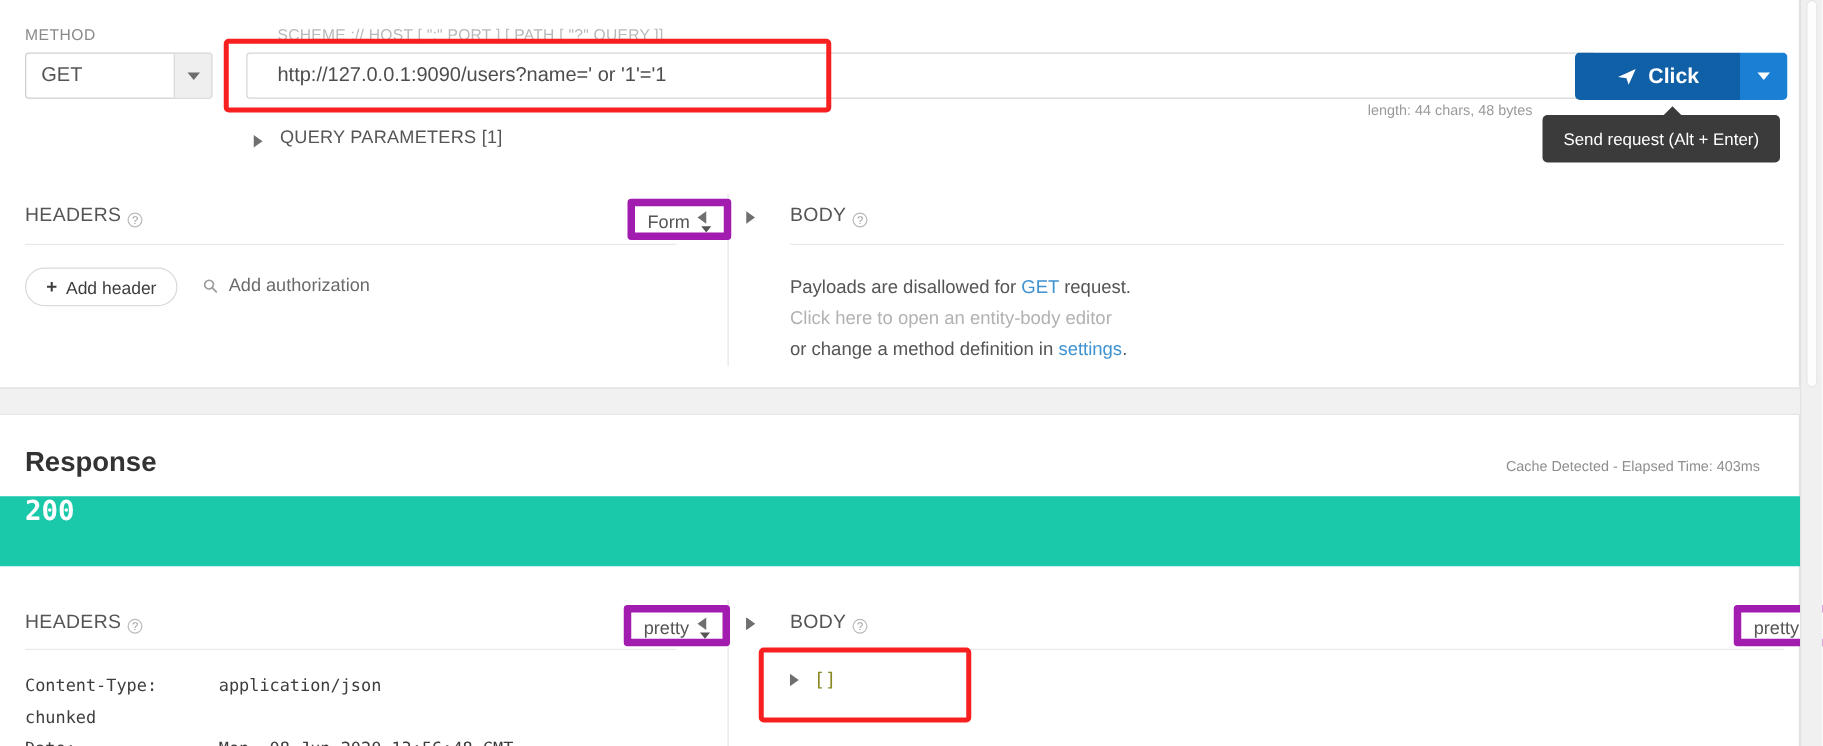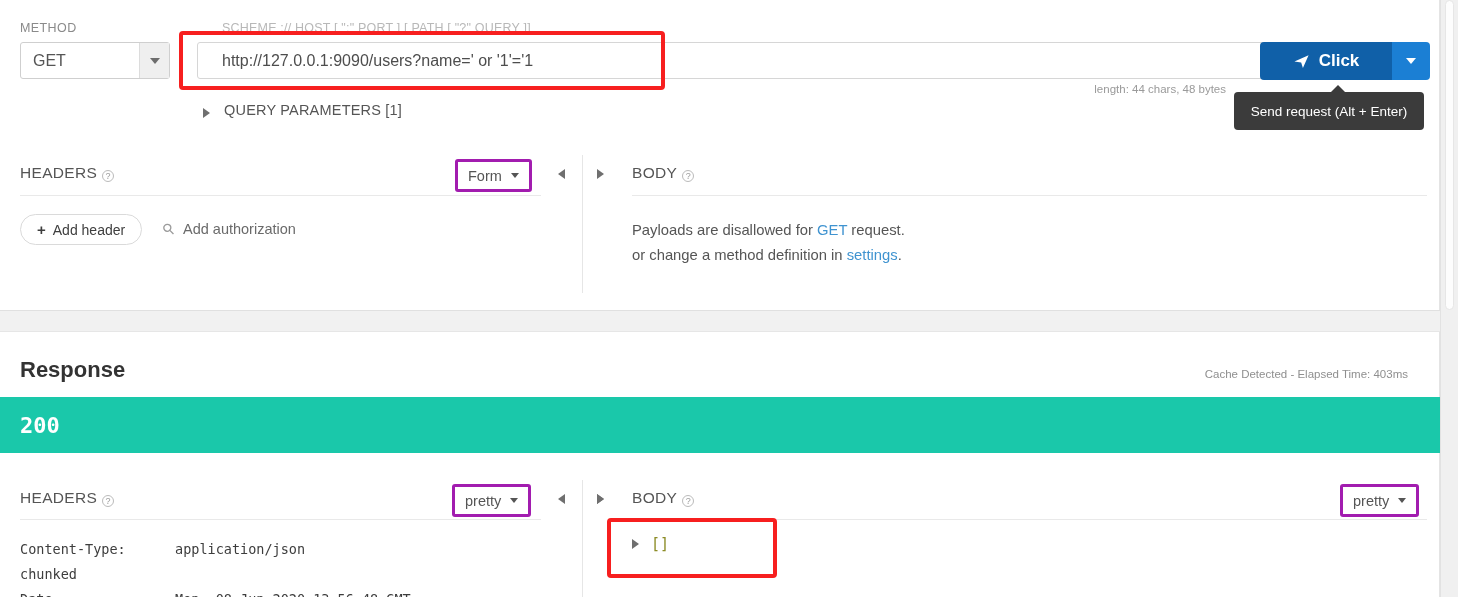--- a/index.html
+++ b/index.html
@@ -116,23 +116,23 @@
   }
   .sec-title {
     font-size:15.5px; color:#555; letter-spacing:.3px;
   }
   .q-icon {
     display:inline-block; width:12px; height:12px; border:1px solid #bbb;
     border-radius:50%; font-size:9px; line-height:11px; text-align:center;
     color:#9a9a9a; margin-left:5px; vertical-align:super;
   }
   .mini-select {
-    border:3px solid #a21caf; border-radius:3px; background:#fff;
-    height:33px; padding:0 10px; display:flex; align-items:center; gap:9px;
-    font-size:14.5px; color:#555;
+    border:6px solid #a21caf; border-radius:3px; background:#fff;
+    height:33px; padding:0 10px; display:flex; align-items:flex-end; gap:9px;
+    font-size:14.5px; color:#555;margin-left:47px;
   }
   .mini-select .caret-dn { border-top-color:#555; border-left-width:4px; border-right-width:4px; border-top-width:5px;}
 
   .req-head-underline {
     position:absolute; left:20px; top:195px; width:521px; height:1px; background:#e9e9e9;
   }
   .body-head-underline {
     position:absolute; left:632px; top:195px; width:795px; height:1px; background:#e9e9e9;
   }
 
@@ -166,21 +166,21 @@
     background:#fff; border-right:1px solid #e4e4e4;padding-left:45px;
   }
   .resp-title {
     position:absolute; left:20px; top:25px; font-size:22px; font-weight:bold; color:#333;
   }
   .resp-meta {
     position:absolute; right:31px; top:36px; font-size:11.5px; color:#8f8f8f; white-space:nowrap;
   }
   .status-bar {
     position:absolute; left:0; top:65px; width:1440px; height:56px;
-    background:#1ac8aa; display:flex; align-items:center;
+    background:#1ac8aa; display:flex; align-items:flex-start;
   }
   .status-code {
     margin-left:20px; color:#fff; font-size:22px; font-weight:bold;
     font-family:"DejaVu Sans Mono","Liberation Mono",monospace;
   }
 
   .resp-col-divider {
     position:absolute; left:582px; top:148px; width:1px; height:117px; background:#e6e6e6;
   }
   .resp-hdr-underline {
@@ -277,20 +277,21 @@
     <div class="hdr-row" style="left:632px; top:164px;">
       <span class="sec-title">BODY</span>
       <span class="q-icon">?</span>
     </div>
     <div class="body-head-underline"></div>
 
     <div class="body-msg">
       <div>
         <span>Payloads are disallowed for </span><span class="lnk">GET</span><span> request.</span>
       </div>
+      <div class="muted">Click here to open an entity-body editor</div>
       <div>
         <span>or change a method definition in </span><span class="lnk">settings</span><span>.</span>
       </div>
     </div>
   </div>
 
   <div class="splitter"></div>
 
   <div class="response-panel">
 

